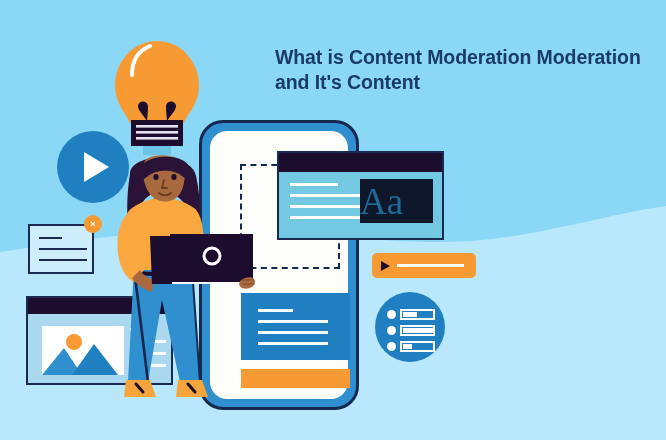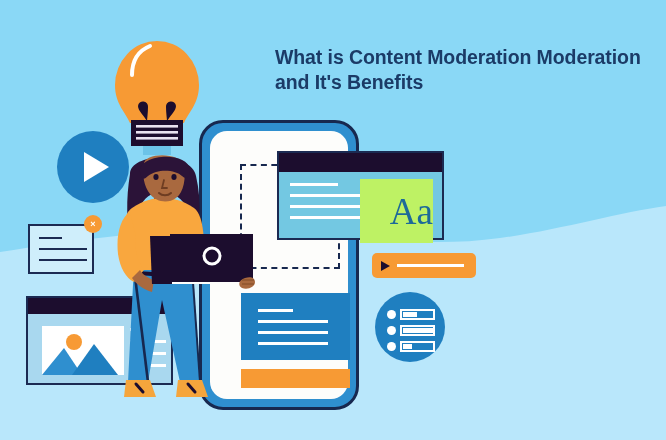--- a/index.html
+++ b/index.html
@@ -26,22 +26,22 @@
   .aacard{position:absolute;left:277px;top:151px;width:167px;height:89px;
     border:2px solid #1b2a52;box-sizing:border-box;background:#73c8e2;}
   .aacard .bar{height:19px;background:#1c0d2e;}
   .aacard .body{position:relative;height:66px;background:#73c8e2;}
   .aa-lines{position:absolute;left:11px;top:11px;width:85px;}
   .aa-lines i{display:block;background:#ffffff;height:3px;margin-bottom:8px;}
   .aa-lines i:nth-child(1){width:48px;}
   .aa-lines i:nth-child(2){width:84px;}
   .aa-lines i:nth-child(3){width:84px;}
   .aa-lines i:nth-child(4){width:84px;margin-bottom:0;}
-  .aa-box{position:absolute;right:9px;top:7px;width:73px;height:64px;background:#bef264;
-    display:flex;align-items:center;justify-content:flex-end;}
+  .aa-box{position:absolute;right:9px;top:7px;width:73px;height:44px;background:#0f172a;
+    display:flex;align-items:center;justify-content:flex-start;}
   .aa-box span{font-family:"Liberation Serif", serif;font-size:37px;color:#1d6a99;line-height:1;}
 
   
   .vidbar{position:absolute;left:372px;top:253px;width:104px;height:25px;
     background:#f79a34;border-radius:5px;}
   .vidbar .tri{position:absolute;left:9px;top:8px;width:0;height:0;
     border-left:9px solid #1c0d2e;border-top:5px solid transparent;border-bottom:5px solid transparent;}
   .vidbar .ln{position:absolute;left:25px;top:11px;width:67px;height:3px;background:#ffffff;}
 
   
@@ -104,21 +104,21 @@
 
 <div id="stage">
 
   <svg id="bgwave" viewBox="0 0 666 440" preserveAspectRatio="none">
     <rect x="0" y="0" width="666" height="440" fill="#8ad8f6"></rect>
     <path d="M0,252 C90,238 170,226 270,232 C360,237 430,248 500,238 C560,230 620,212 666,206 L666,440 L0,440 Z" fill="#b9e7fb"></path>
   </svg>
 
   <div class="title">
     <span>What is Content Moderation Moderation</span>
-    <span class="l2">and It's Benefits</span>
+    <span class="l2">and It's Content</span>
   </div>
 
   <svg class="layer" viewBox="0 0 666 440">
     <path d="M115,85 a42,44 0 1,1 84,0 c0,19 -11,28 -15,38 l-54,0 c-4,-10 -15,-19 -15,-38 z" fill="#f79a34"></path>
     <path d="M132,75 c0,-16 8,-25 18,-29" stroke="#ffffff" stroke-width="4" fill="none" stroke-linecap="round"></path>
     <path d="M148,123 c-4,-8 -10,-12 -10,-17 a5,5 0 0,1 10,1 c0,6 -1,11 -1,16 z" fill="#1c0d2e"></path>
     <path d="M166,123 c4,-8 10,-12 10,-17 a5,5 0 0,0 -10,1 c0,6 1,11 1,16 z" fill="#1c0d2e"></path>
     <rect x="131" y="120" width="52" height="26" fill="#1c0d2e"></rect>
     <rect x="136" y="125" width="42" height="2.6" fill="#e9e2f0"></rect>
     <rect x="136" y="131" width="42" height="2.6" fill="#e9e2f0"></rect>

